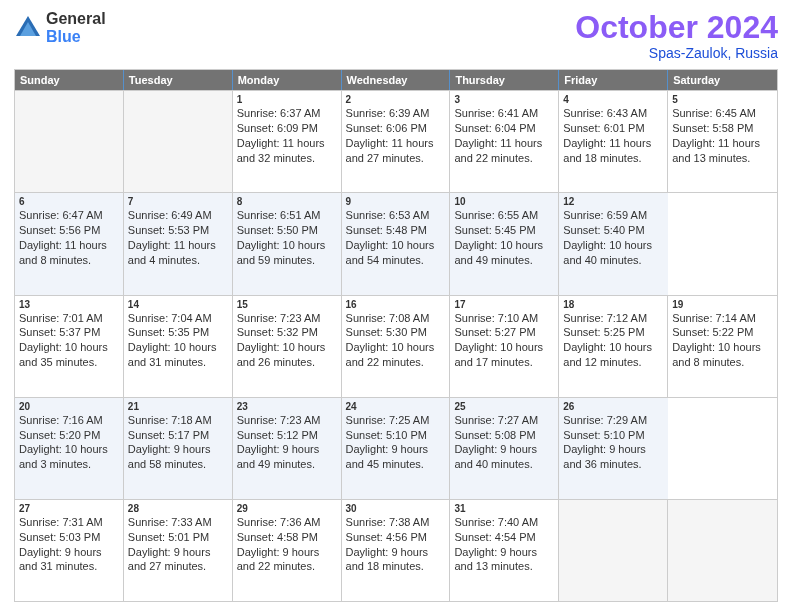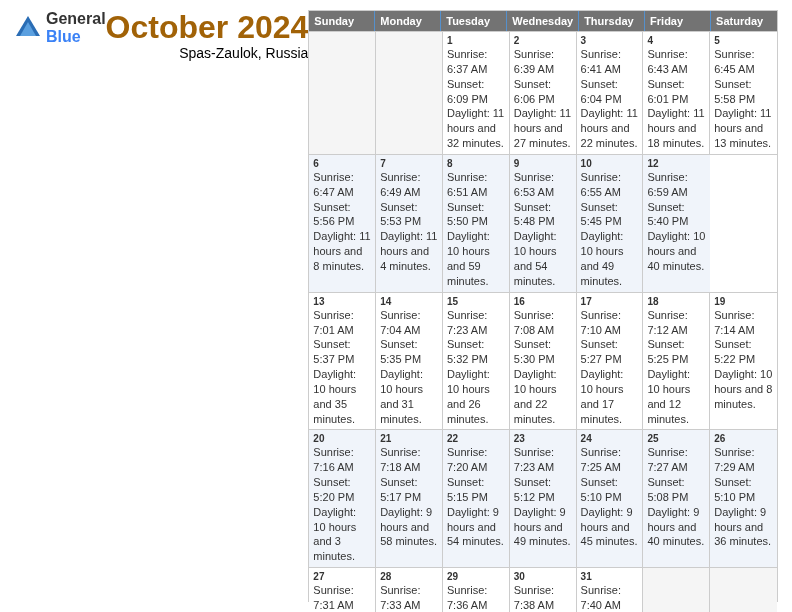--- a/index.html
+++ b/index.html
@@ -8,20 +8,21 @@
       background: #fff;
       width: 792px;
       height: 612px;
       overflow: hidden;
     }
     .page {
       width: 792px;
       height: 612px;
       background: #fff;
       display: flex;
+      flex-direction: column;
       padding: 10px 14px 10px 14px;
     }
     .header {
       display: flex;
       justify-content: space-between;
       align-items: flex-start;
       margin-bottom: 8px;
     }
     .logo {
       display: flex;
@@ -46,26 +47,26 @@
     .logo-icon {
       width: 28px;
       height: 28px;
     }
     .title-block {
       text-align: right;
     }
     .month-title {
       font-size: 32px;
       font-weight: bold;
-      color: #a16207;
+      color: #8b5cf6;
       line-height: 1.1;
     }
     .subtitle {
       font-size: 14px;
-      color: #000000;
+      color: #1d4ed8;
     }
     .calendar {
       flex: 1;
       display: flex;
       flex-direction: column;
       border: 1px solid #ccc;
     }
     .cal-header-row {
       display: grid;
       grid-template-columns: repeat(7, 1fr);
@@ -133,22 +134,22 @@
     </div>
     <div class="title-block">
       <div class="month-title">October 2024</div>
       <div class="subtitle">Spas-Zaulok, Russia</div>
     </div>
   </div>
 
   <div class="calendar">
     <div class="cal-header-row" id="cal-header">
         <div class="cal-header-cell">Sunday</div>
+        <div class="cal-header-cell">Tuesday</div>
         <div class="cal-header-cell">Monday</div>
-        <div class="cal-header-cell">Tuesday</div>
         <div class="cal-header-cell">Wednesday</div>
         <div class="cal-header-cell">Thursday</div>
         <div class="cal-header-cell">Friday</div>
         <div class="cal-header-cell">Saturday</div>
       </div>
     <div class="cal-body" id="cal-body">
         <div class="cal-row">
           <div class="cal-cell empty"></div>
           <div class="cal-cell empty"></div>
           <div class="cal-cell">
@@ -271,26 +272,20 @@
 Sunset: 5:20 PM
 Daylight: 10 hours and 3 minutes.</div>
           </div>
           <div class="cal-cell alt">
             <span class="day-num">21</span>
             <div class="cell-text">Sunrise: 7:18 AM
 Sunset: 5:17 PM
 Daylight: 9 hours and 58 minutes.</div>
           </div>
           <div class="cal-cell alt">
-            <span class="day-num">22</span>
-            <div class="cell-text">Sunrise: 7:20 AM
-Sunset: 5:15 PM
-Daylight: 9 hours and 54 minutes.</div>
-          </div>
-          <div class="cal-cell alt">
             <span class="day-num">23</span>
             <div class="cell-text">Sunrise: 7:23 AM
 Sunset: 5:12 PM
 Daylight: 9 hours and 49 minutes.</div>
           </div>
           <div class="cal-cell alt">
             <span class="day-num">24</span>
             <div class="cell-text">Sunrise: 7:25 AM
 Sunset: 5:10 PM
 Daylight: 9 hours and 45 minutes.</div>

